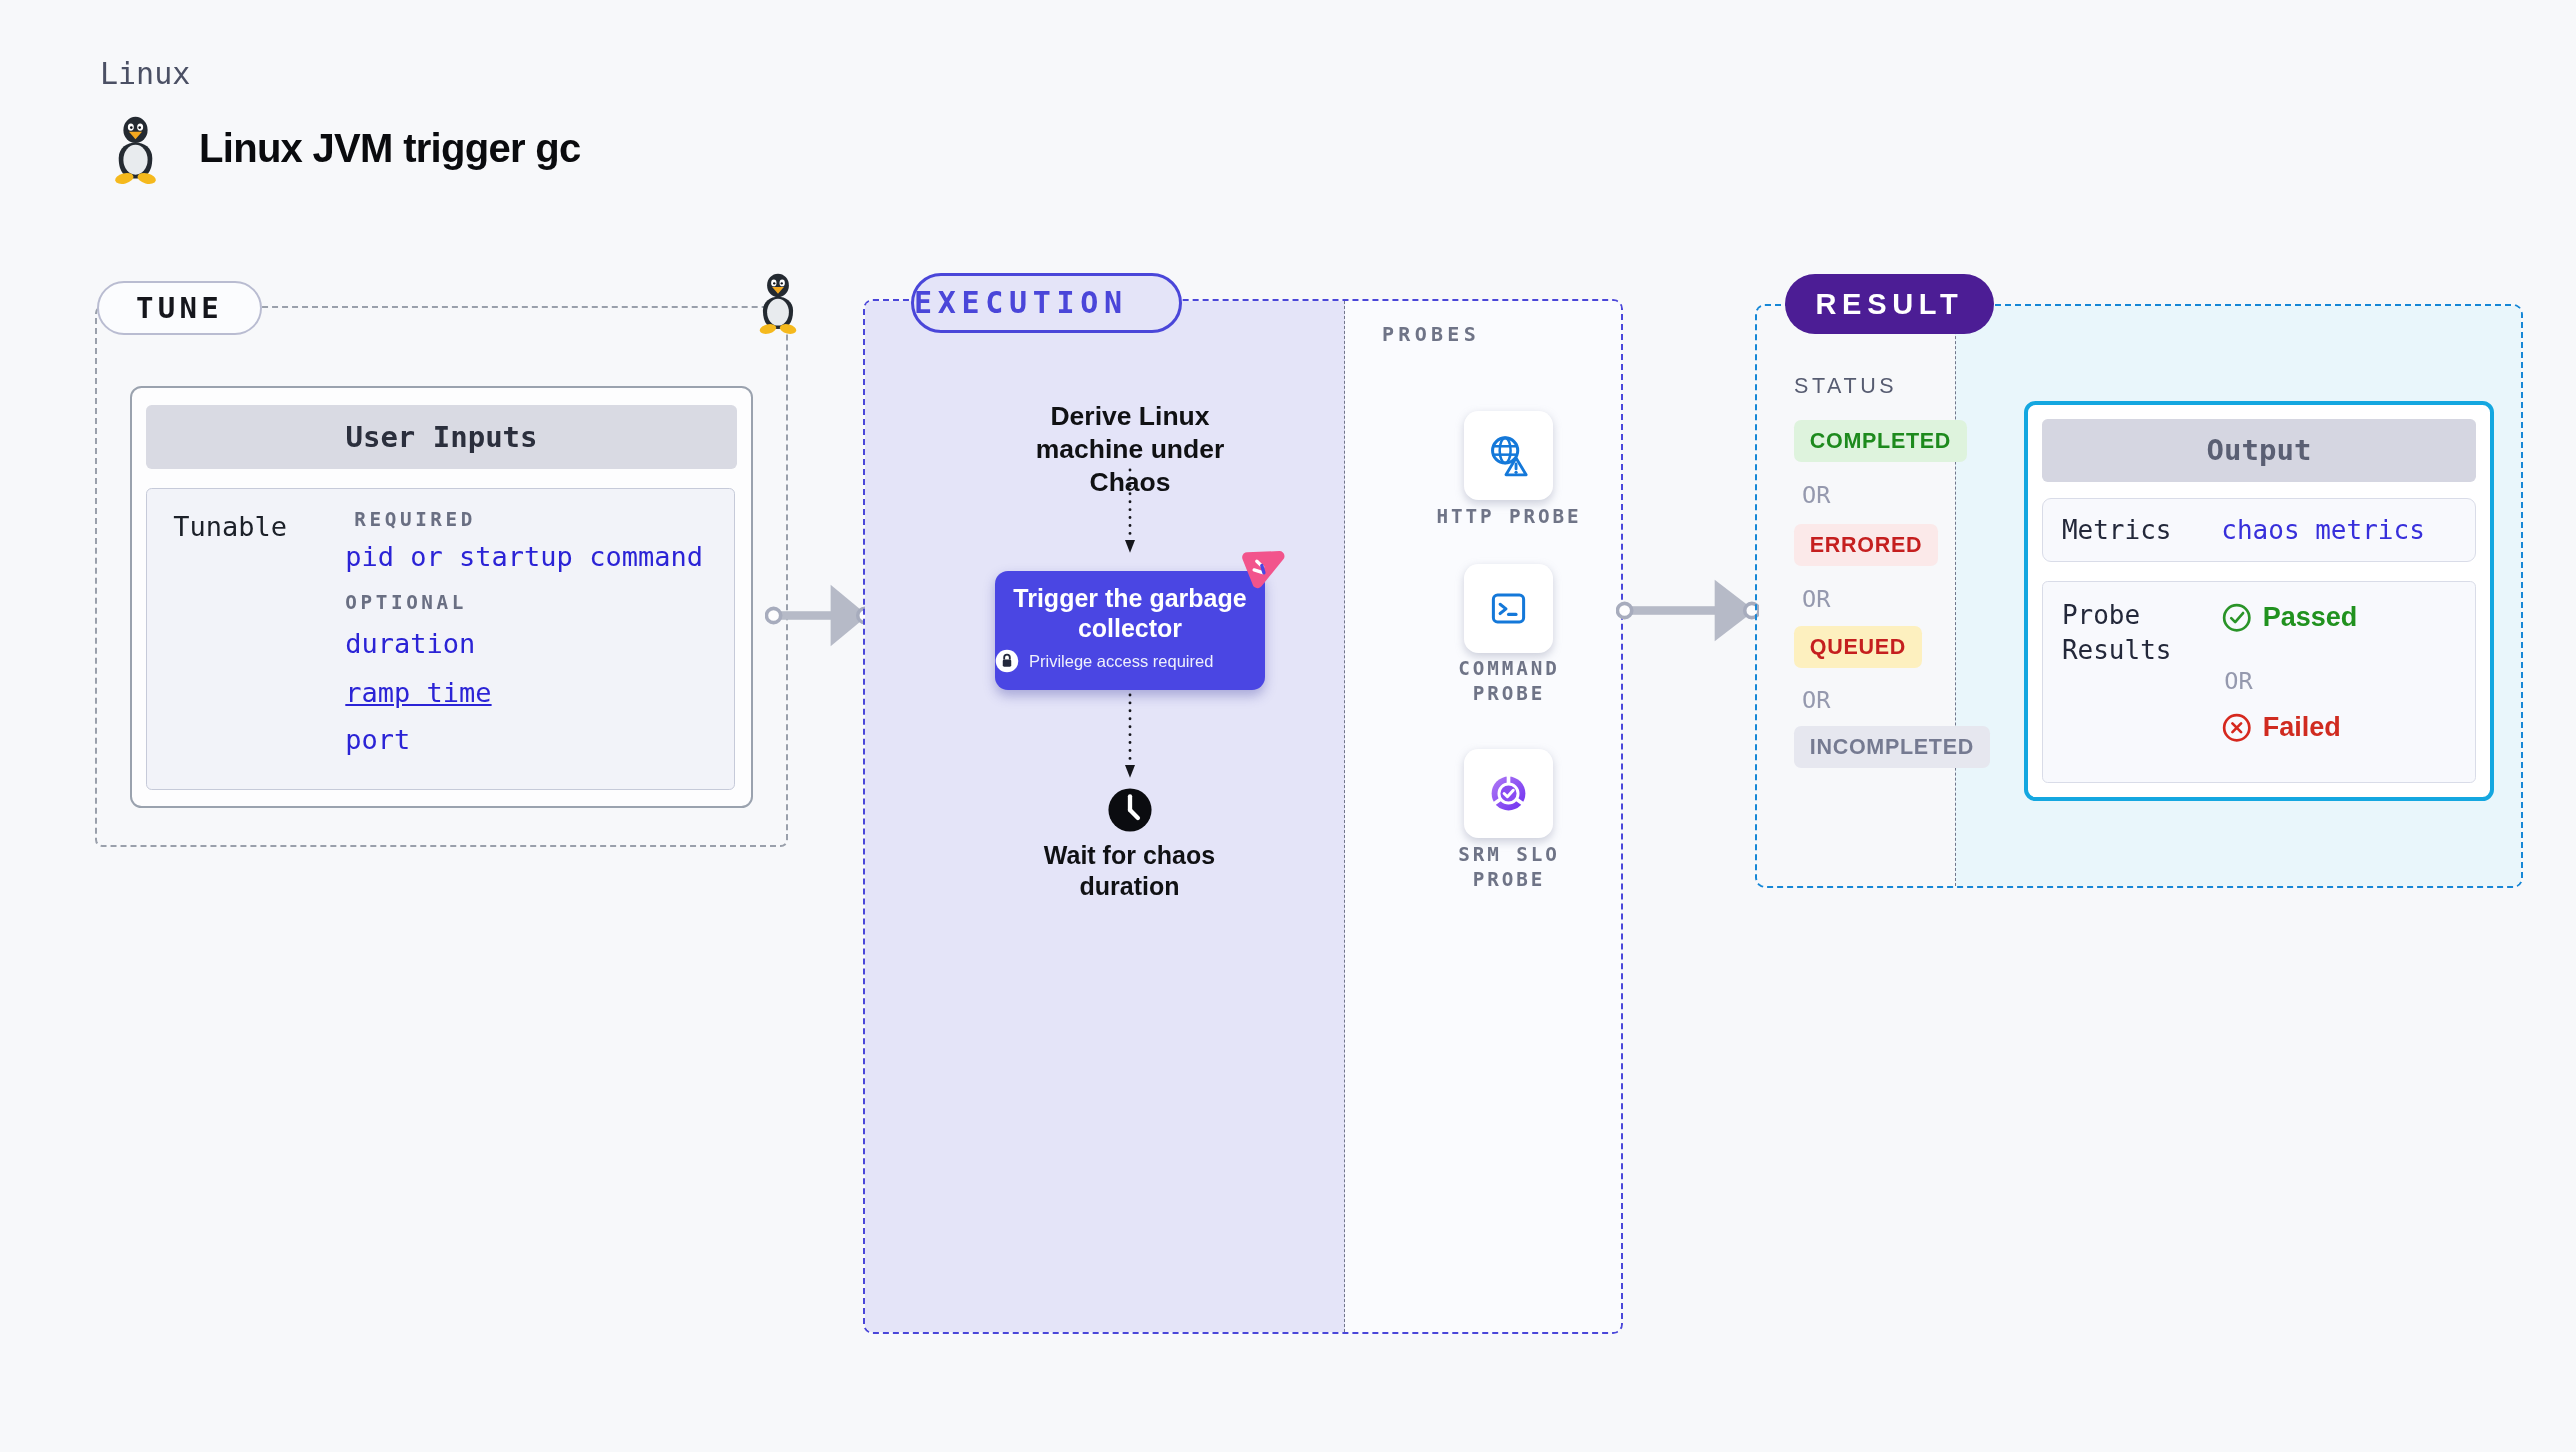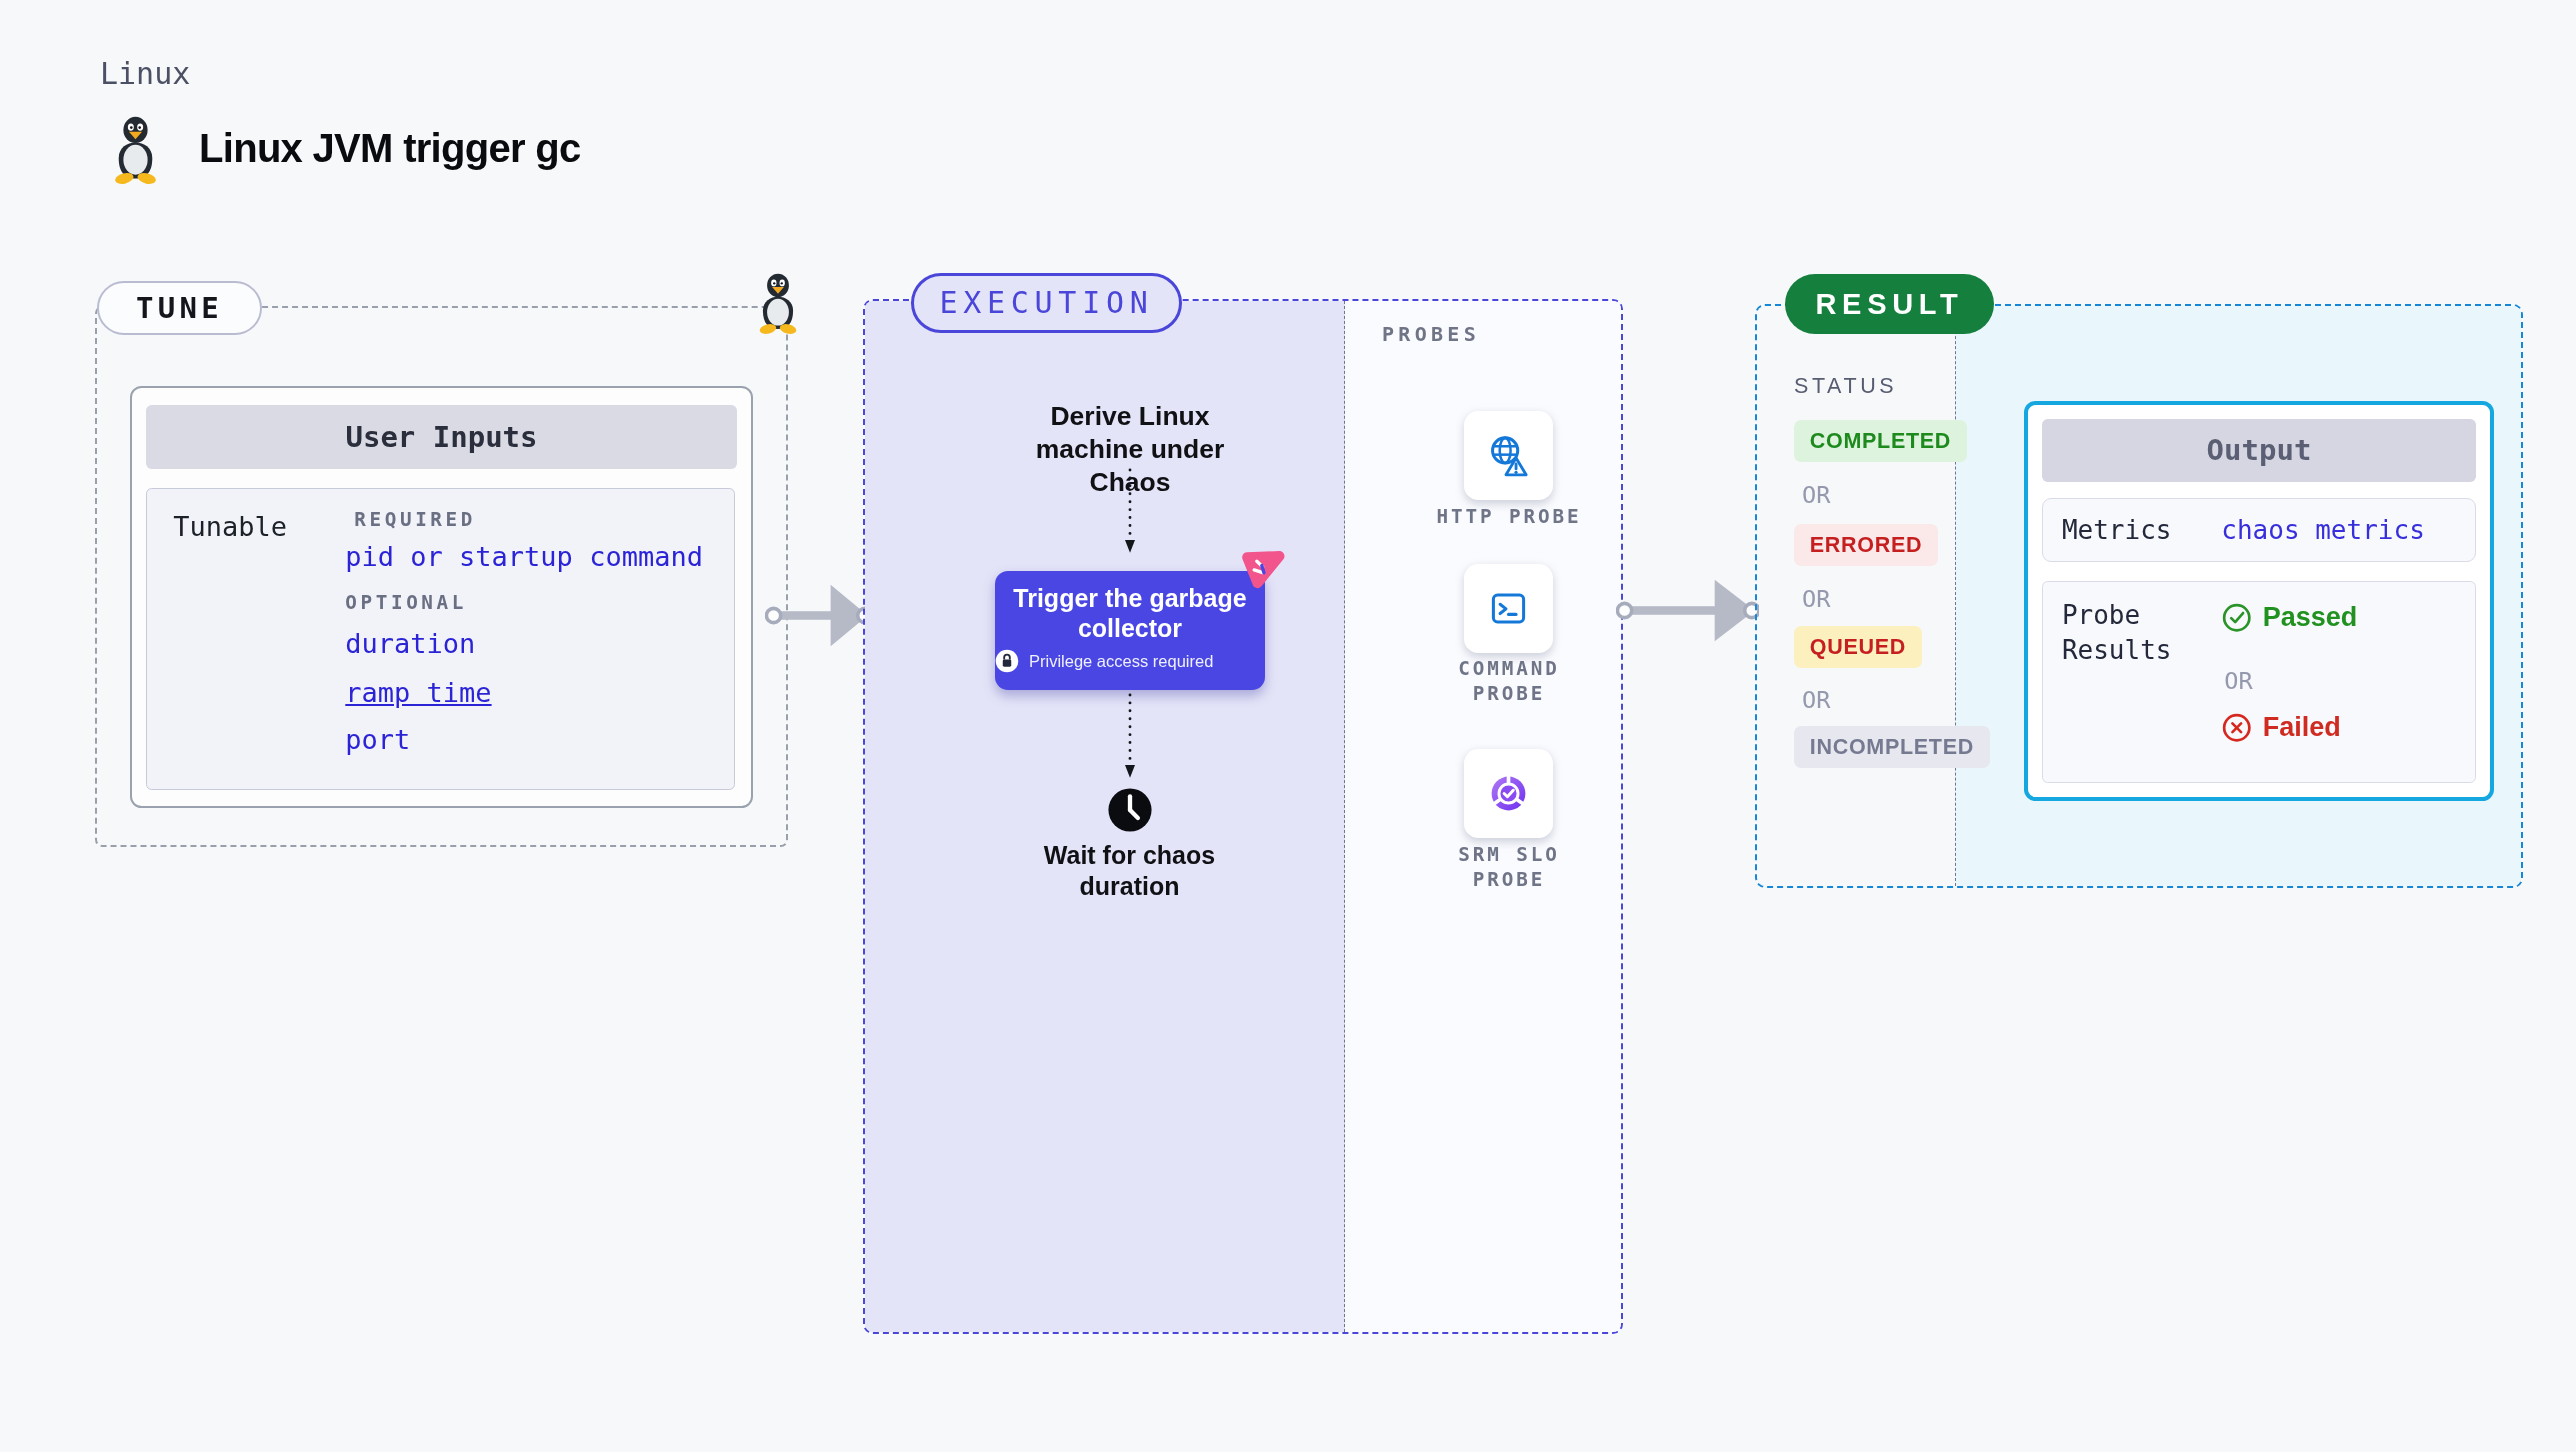--- a/index.html
+++ b/index.html
@@ -29,21 +29,21 @@
   .blue-link{left:198px;font-size:27px;color:#2b23d6;}
   .req-label{top:18.6px;margin-left:9px;} .pid-link{top:52px;} .opt-label{top:102px;}
   .duration-link{top:139px;} .ramp-link{top:188px;text-decoration:underline;} .port-link{top:235px;}
 
   
   .exec-box{left:863px;top:299px;width:760px;height:1035px;border:2.9px dashed #4a46d9;border-radius:10px;
             box-sizing:border-box;overflow:hidden;}
   .lavender-zone{left:0;top:0;bottom:0;width:479px;background:#e4e4f8;border-right:1.4px dashed #71768b;}
   .probes-zone{left:480px;top:0;bottom:0;right:0;background:#fafbfe;}
   .exec-pill{left:911px;top:273px;width:271px;height:60px;background:#e4e4f8;border:3.6px solid #4a46d9;
-             border-radius:33px;text-align:center;line-height:53px;font-size:30px;font-weight:400;
+             border-radius:33px;line-height:53px;font-size:30px;font-weight:700;
              letter-spacing:5.7px;color:#4a46d9;box-sizing:border-box;}
   .derive-text{left:1001px;top:400px;width:258px;text-align:center;font-size:26.5px;font-weight:700;
                color:#101114;line-height:1.25;}
   .action-card{left:995px;top:571px;width:270px;height:119px;background:#4a46e3;border-radius:13px;
                box-shadow:0 5.7px 11.5px rgba(60,60,160,.35);}
   .action-title{margin-top:11.5px;text-align:center;font-size:25px;font-weight:700;color:#fff;line-height:1.22;}
   .lock-row{margin-top:5.7px;display:flex;justify-content:flex-start;align-items:center;gap:10px;}
   .lock-note{font-size:16.5px;color:#eef0fc;}
   .pink-icon{left:1234px;top:543px;width:54px;height:54px;}
   .dot-arrow{width:20px;height:93px;}
@@ -57,21 +57,21 @@
   .probe-label{left:1416px;width:186px;text-align:center;font-size:19.3px;letter-spacing:2.9px;color:#6f7487;
                font-weight:600;line-height:1.3;}
   .http-card{top:411px;} .http-label{top:504px;}
   .cmd-card{top:564px;}  .cmd-label{top:656px;}
   .srm-card{top:749px;} .srm-label{top:842px;}
 
   
   .result-box{left:1755px;top:304px;width:768px;height:584px;border:2.9px dashed #1687d6;border-radius:10px;
               box-sizing:border-box;overflow:hidden;}
   .cyan-zone{left:198px;top:0;bottom:0;right:0;background:#e9f6fb;border-left:1.4px dashed #71768b;}
-  .result-pill{left:1785px;top:274px;width:209px;height:60px;background:#15803d;border-radius:33px;
+  .result-pill{left:1785px;top:274px;width:209px;height:60px;background:#4c1d95;border-radius:33px;
                text-align:center;line-height:60px;font-size:29px;font-weight:700;letter-spacing:5.7px;color:#fff;}
   .status-label{left:1794px;top:374px;font-size:21.5px;font-weight:400;letter-spacing:3.6px;color:#575c71;}
   .status-badge{display:inline-block;padding:8.6px 15.8px;border-radius:7.2px;font-size:21.5px;font-weight:700;letter-spacing:0.7px;}
   .badge-completed{left:1794px;top:420px;background:#def3dd;color:#1d8a1d;}
   .badge-errored{left:1794px;top:524px;background:#fbe9e9;color:#c51f1f;}
   .badge-queued{left:1794px;top:626px;background:#fdf0bf;color:#c51f1f;}
   .badge-incompleted{left:1794px;top:726px;background:#e6e7ef;color:#757a91;}
   .or-text{font-size:23.6px;color:#9599ae;}
   .or-1{left:1802px;top:481px;} .or-2{left:1802px;top:585px;} .or-3{left:1802px;top:686px;}
 

